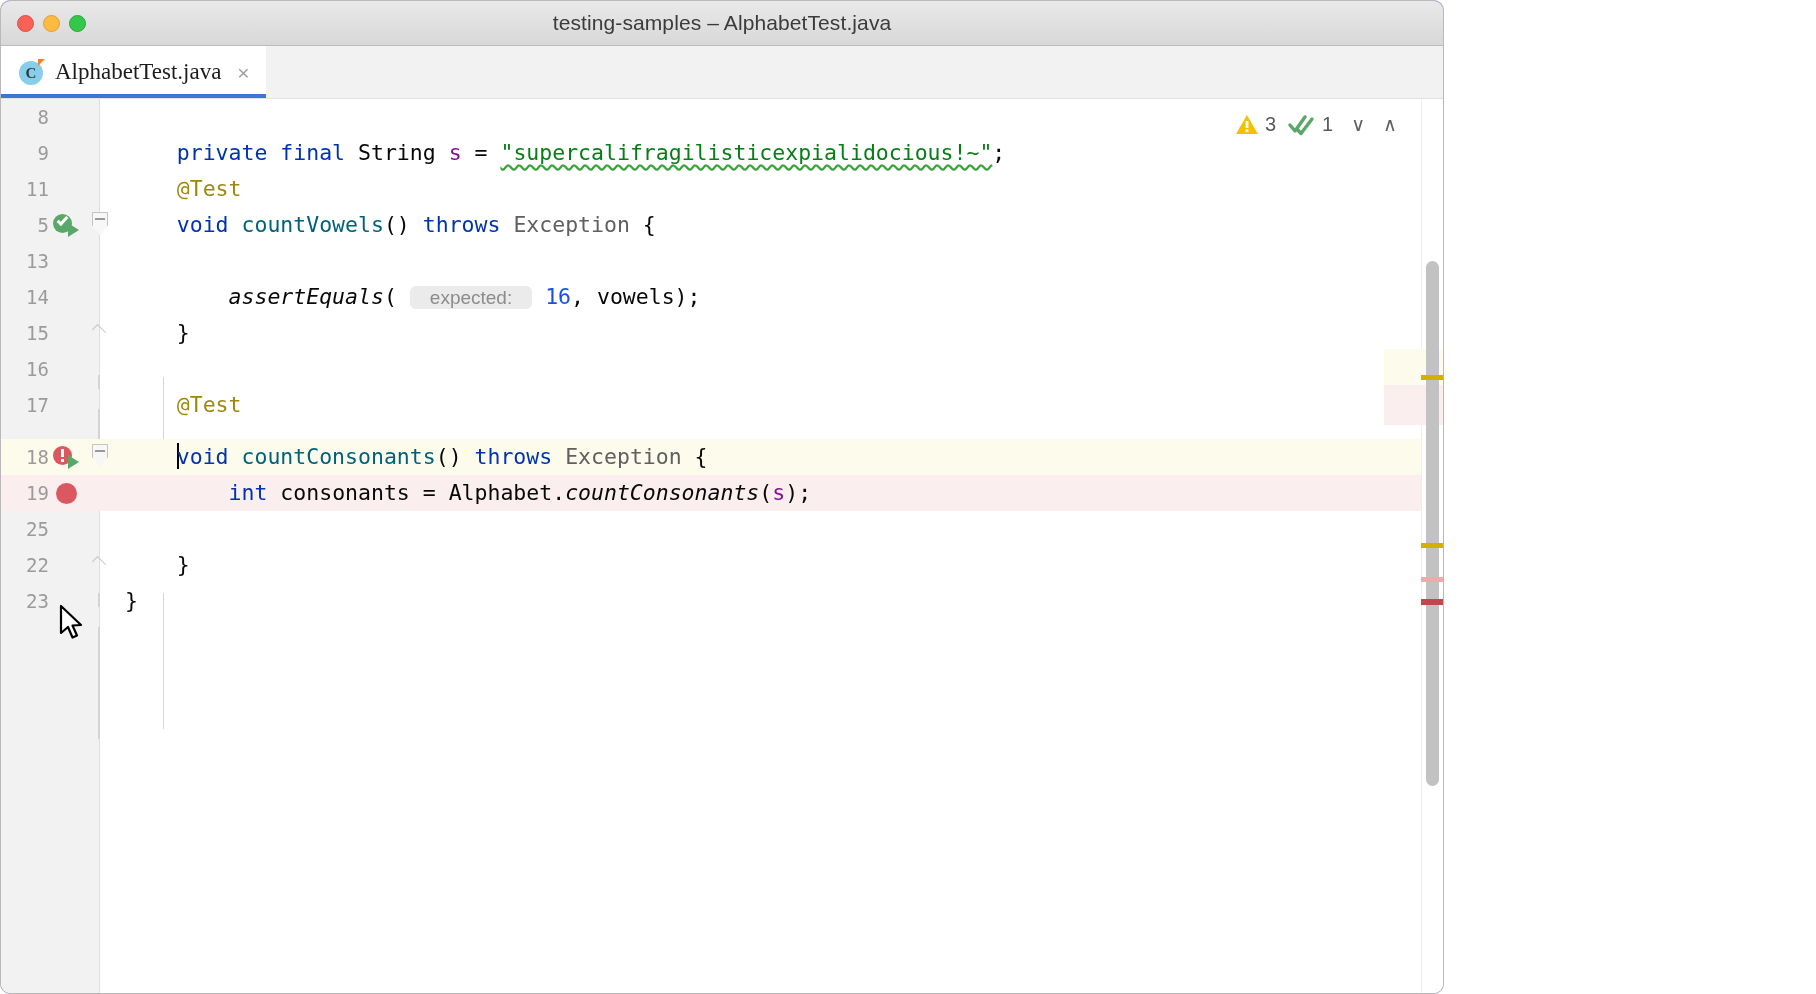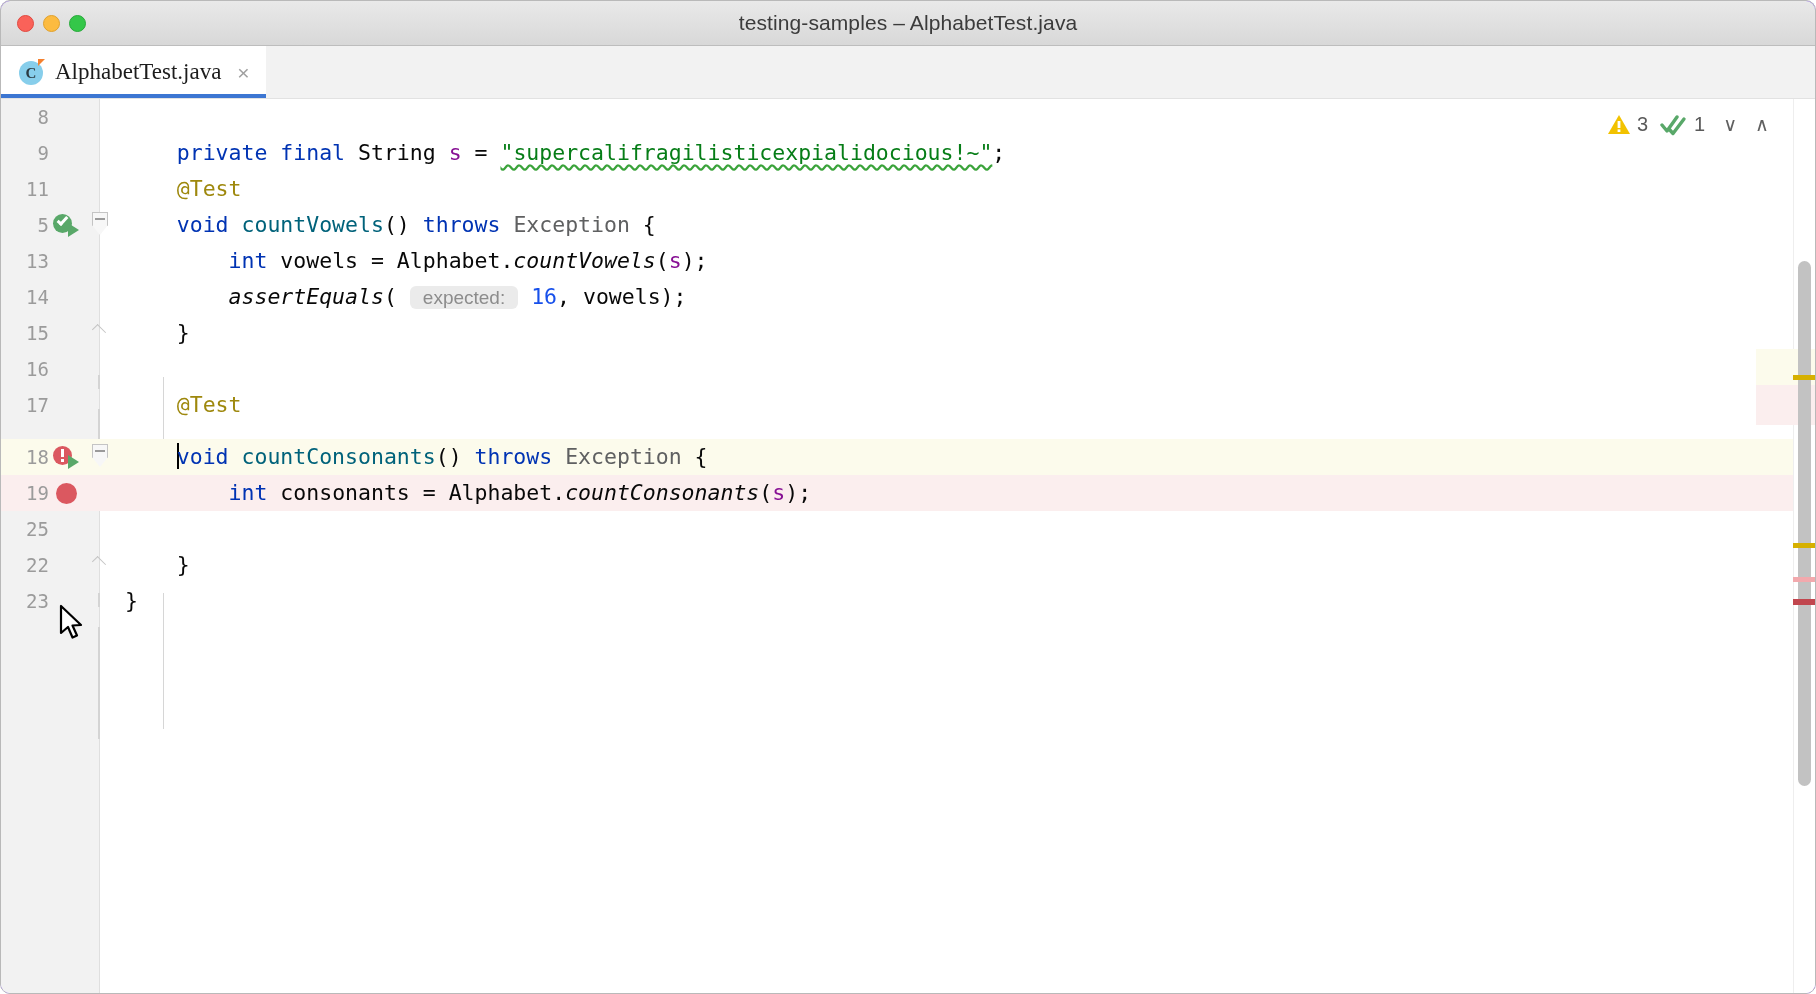--- a/index.html
+++ b/index.html
@@ -7,21 +7,21 @@
   html, body {
     width: 1816px;
     height: 994px;
     overflow: hidden;
     background: #ffffff;
     font-family: "Liberation Sans", sans-serif;
   }
 
   #window {
     position: relative;
-    width: 1816px;
+    width: 1444px;
     height: 994px;
     background: #8b5cf6;
     border: 1px solid #b9b9b9;
     border-radius: 10px;
     overflow: hidden;
   }
 
   
   #titlebar {
     position: relative;
@@ -262,21 +262,21 @@
     text-decoration-style: dotted;
     text-decoration-color: #eda200;
     text-decoration-thickness: 2px;
     text-underline-offset: 4px;
   }
 
   .hint {
     background: #ebebeb;
     color: #8c8c8c;
     border-radius: 6px;
-    padding: 1px 13px;
+    padding: 1px 20px;
     font-size: 19px;
     font-family: "Liberation Sans", sans-serif;
     font-style: normal;
   }
 
   .caret {
     display: inline-block;
     width: 2px;
     height: 26px;
     background: #000000;
@@ -502,21 +502,20 @@
             <span class="box"></span>
               <span class="pt"></span>
               <span class="minus"></span>
           </span>
         </span>
         <span class="codetext">    <span class="kw">void</span><span class="plain"> </span><span class="methdecl">countVowels</span><span class="plain">()</span><span class="plain"> </span><span class="kw">throws</span><span class="plain"> </span><span class="dim">Exception</span><span class="plain"> </span><span class="plain">{</span></span>
       </div>
 
       <div class="row">
         <span class="ln">13</span>
-        <span class="codetext">        <span class="kw-type">int</span><span class="plain"> vowels = </span><span class="cls">Alphabet.</span><span class="statmeth">countVowels</span><span class="plain">(</span><span class="fieldvar">s</span><span class="plain">);</span></span>
       </div>
 
       <div class="row">
         <span class="ln">14</span>
         <span class="codetext">        <span class="statmeth">assertEquals</span><span class="plain">(</span><span class="plain"> </span><span class="hint">expected:</span><span class="plain"> </span><span class="num">16</span><span class="plain">, vowels);</span></span>
       </div>
 
       <div class="row">
         <span class="ln">15</span>
         <span class="fold">

